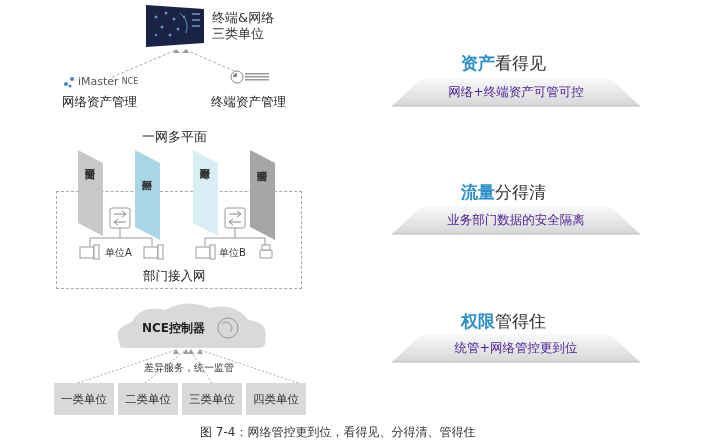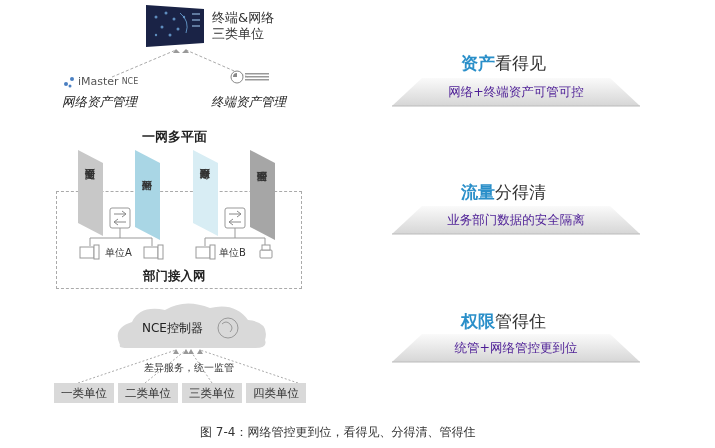--- a/index.html
+++ b/index.html
@@ -5,28 +5,28 @@
   html, body { margin:0; padding:0; background:#ffffff; }
   body { width:715px; height:448px; position:relative; overflow:hidden;
          font-family:"DejaVu Sans", "Liberation Sans", sans-serif; color:#333; }
   .abs { position:absolute; }
   .txt { white-space:nowrap; }
   svg { display:block; }
   .screen { left:144px; top:3px; width:62px; height:46px; }
   .screen-cap { left:212px; top:10px; font-size:13px; line-height:16px; color:#333; text-align:left; }
   .imaster { left:63px; top:75px; font-size:11px; color:#555; display:flex; align-items:center; gap:3px; }
   .imaster .nce { font-size:8px; }
-  .label13 { font-size:12.5px; color:#222;font-style:italic; }
+  .label13 { font-size:12.5px; color:#222; }
   .term-icon { left:230px; top:70px; }
-  .heading-bold { font-weight:bold; font-size:13px; color:#222; }
+  .heading-bold { font-weight:normal; font-size:13px; color:#222; }
   .plane-text { font-size:10.5px; line-height:12.5px; color:#333; writing-mode:vertical-rl; text-orientation:upright; }
   .dash-box { left:56px; top:191px; width:244px; height:96px; border:1.5px dashed #aaa; }
   .unit { font-size:10px; color:#333; }
-  .nce-text { font-size:12px; color:#222; }
-  .cat-box { background:#d9d9d9; height:20px; width:60px; font-size:11.5px; color:#333;
+  .nce-text { font-size:12px; color:#222;font-weight:bold; }
+  .cat-box { background:#d9d9d9; height:32px; width:60px; font-size:11.5px; color:#333;
              display:flex; align-items:center; justify-content:center; top:383px; }
   .pillar-title { font-size:17px;font-family:Liberation Mono, monospace; }
   .pillar-title .accent { color:#2a8fc9; font-weight:bold; }
   .pillar-title .rest { color:#333; }
   .trap { width:248px; height:30px; }
   .trap-text { font-size:12.5px; color:#4c1d95; text-align:center; width:248px; }
   .caption { left:200px; top:424px; font-size:12px; color:#333; }
 </style>
 </head>
 <body>

